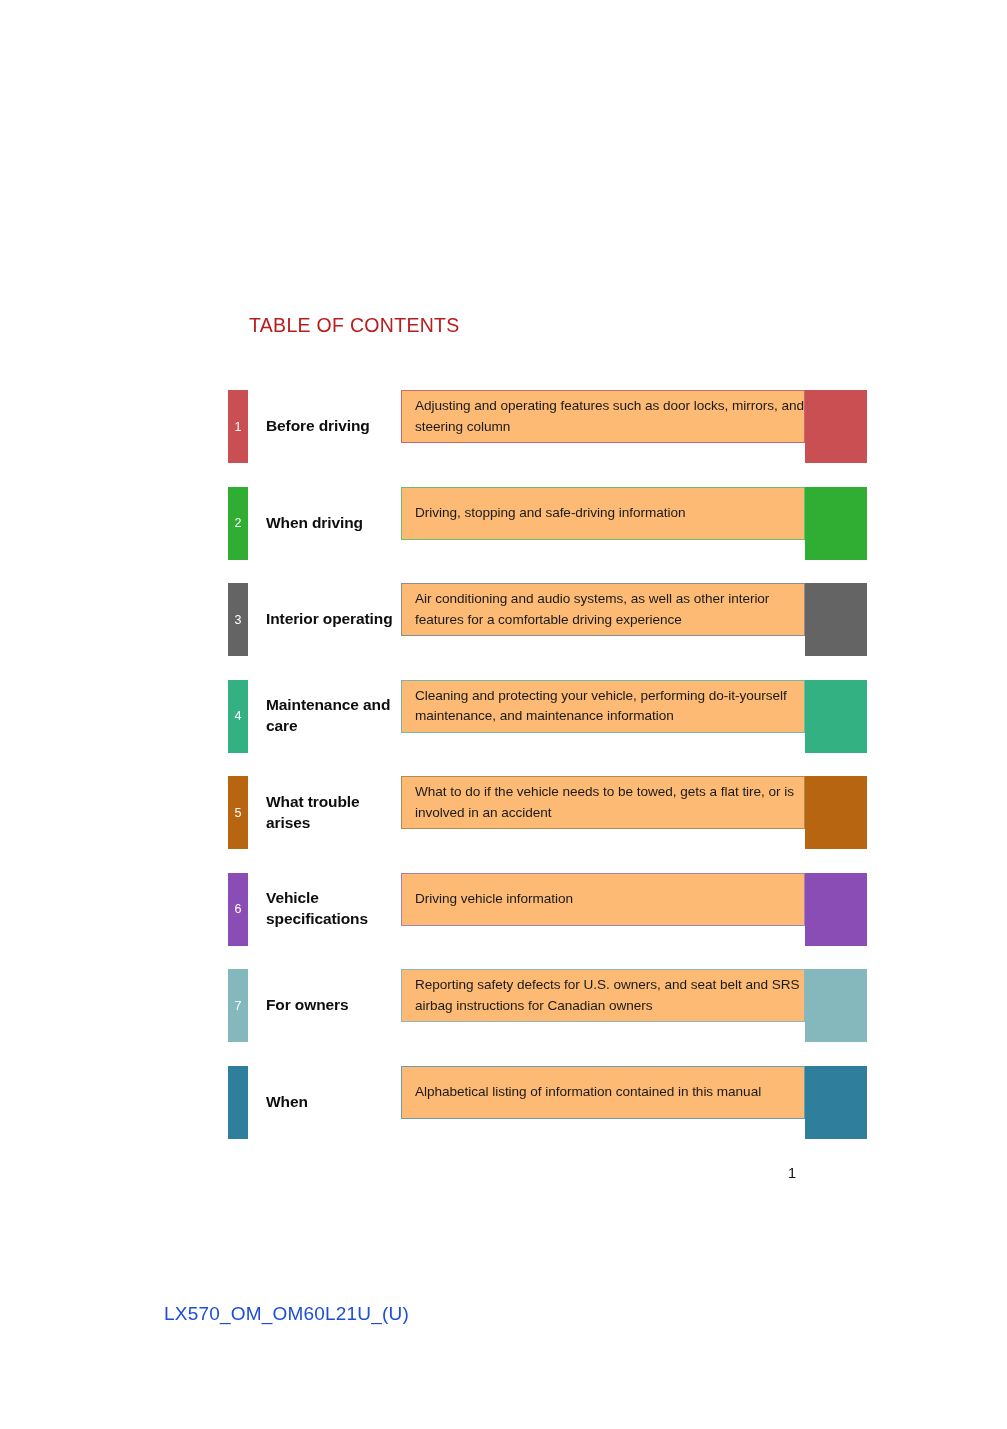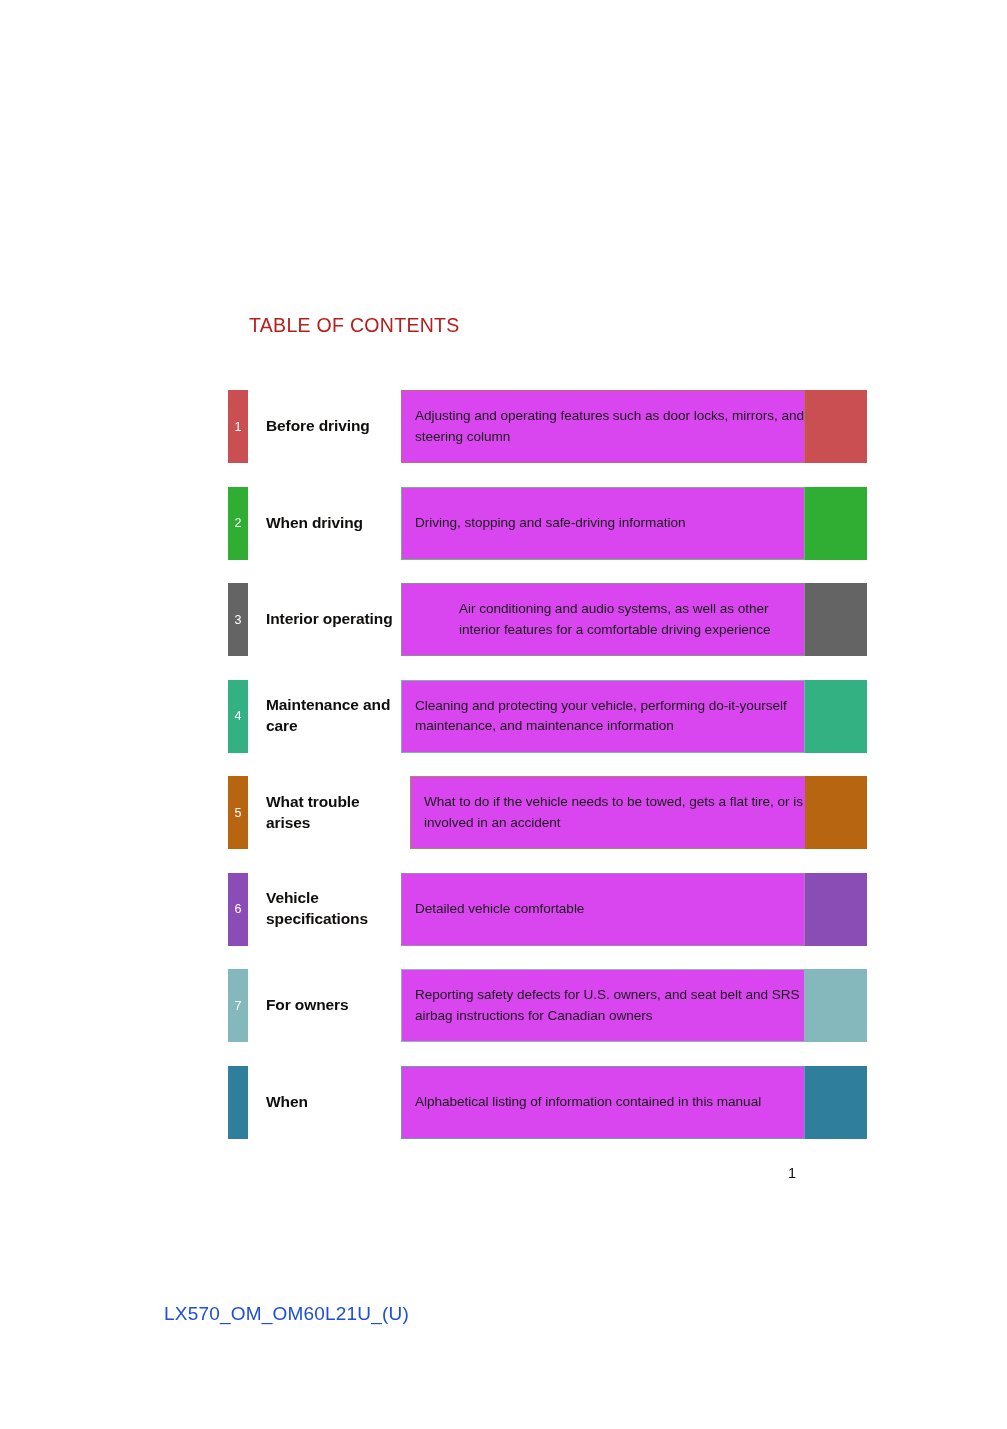--- a/index.html
+++ b/index.html
@@ -74,24 +74,24 @@
     color: #100e0c;
     line-height: 1.33;
     letter-spacing: -0.1px;
     font-family: "Liberation Sans", sans-serif;
   }
   .desc-box {
     position: absolute;
     left: 401px;
     top: 0;
     width: 404px;
-    height: 73px;
+    height: 53px;
     box-sizing: border-box;
     border: 1px solid #999;
-    background: #d946ef;
+    background: #fdba74;
     display: flex;
     align-items: center;
   }
   .desc-text {
     padding: 0 0 0 13px;
     font-size: 13.6px;
     color: #1b1b1b;
     line-height: 1.5;
     letter-spacing: -0.05px;
     font-family: "Liberation Sans", sans-serif;
@@ -150,52 +150,52 @@
         <div class="desc-box" style="border-color: rgb(107, 189, 110);">
           <div class="desc-text">Driving, stopping and safe-driving information</div>
         </div>
         <div class="end-block" style="background: rgb(47, 174, 51);"></div>
       </div>
       <div class="toc-row" style="top: 193px;">
         <div class="tab-chip" style="background: rgb(100, 100, 100);">
           <div class="tab-num">3</div>
         </div>
         <div class="sec-title">Interior operating</div>
-        <div class="desc-box" style="border-color: rgb(141, 141, 141); padding-left: 44px;">
+        <div class="desc-box" style="border-color: rgb(141, 141, 141);">
           <div class="desc-text">Air conditioning and audio systems, as well as other interior features for a comfortable driving experience</div>
         </div>
         <div class="end-block" style="background: rgb(100, 100, 100);"></div>
       </div>
       <div class="toc-row" style="top: 289.5px;">
         <div class="tab-chip" style="background: rgb(51, 177, 131);">
           <div class="tab-num">4</div>
         </div>
         <div class="sec-title">Maintenance and care</div>
         <div class="desc-box" style="border-color: rgb(116, 185, 166);">
           <div class="desc-text">Cleaning and protecting your vehicle, performing do-it-yourself maintenance, and maintenance information</div>
         </div>
         <div class="end-block" style="background: rgb(51, 177, 131);"></div>
       </div>
       <div class="toc-row" style="top: 386px;">
         <div class="tab-chip" style="background: rgb(184, 101, 18);">
           <div class="tab-num">5</div>
         </div>
         <div class="sec-title">What trouble arises</div>
-        <div class="desc-box" style="border-color: rgb(176, 138, 84); margin-left: 9px;">
+        <div class="desc-box" style="border-color: rgb(176, 138, 84);">
           <div class="desc-text">What to do if the vehicle needs to be towed, gets a flat tire, or is involved in an accident</div>
         </div>
         <div class="end-block" style="background: rgb(184, 101, 18);"></div>
       </div>
       <div class="toc-row" style="top: 482.5px;">
         <div class="tab-chip" style="background: rgb(138, 77, 181);">
           <div class="tab-num">6</div>
         </div>
         <div class="sec-title">Vehicle specifications</div>
         <div class="desc-box" style="border-color: rgb(161, 131, 181);">
-          <div class="desc-text">Detailed vehicle comfortable</div>
+          <div class="desc-text">Driving vehicle information</div>
         </div>
         <div class="end-block" style="background: rgb(138, 77, 181);"></div>
       </div>
       <div class="toc-row" style="top: 579px;">
         <div class="tab-chip" style="background: rgb(133, 184, 188);">
           <div class="tab-num">7</div>
         </div>
         <div class="sec-title">For owners</div>
         <div class="desc-box" style="border-color: rgb(144, 182, 187);">
           <div class="desc-text">Reporting safety defects for U.S. owners, and seat belt and SRS airbag instructions for Canadian owners</div>

